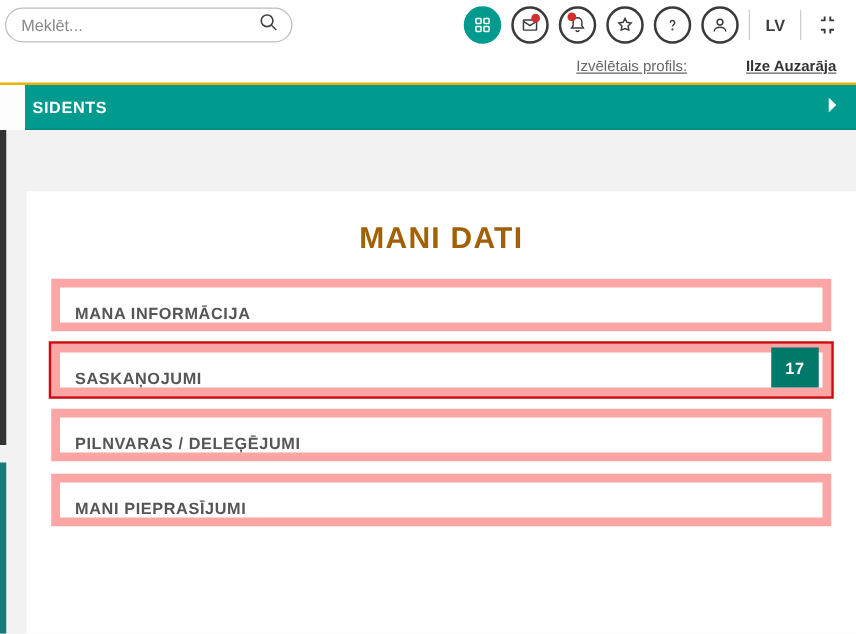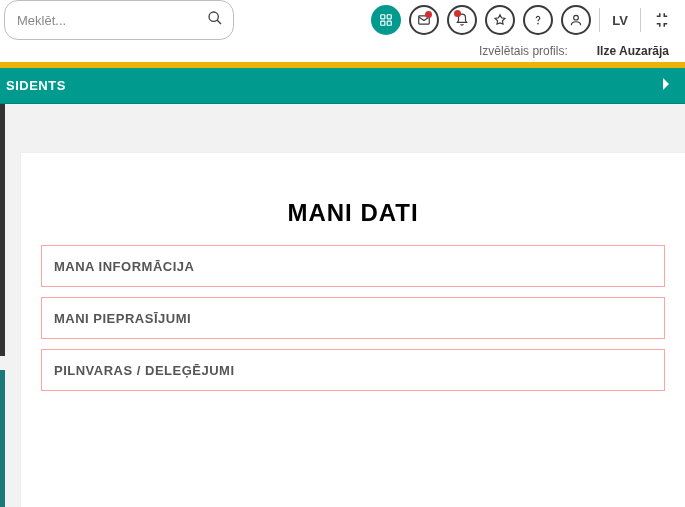--- a/index.html
+++ b/index.html
@@ -14,21 +14,21 @@
   .header {
     height: 40px;
     display: flex;
     align-items: center;
     padding: 4px 10px 4px 4px;
     gap: 8px;
     background: #fff;
   }
   .search-wrap {
     flex: 0 0 230px;
-    height: 40px;
+    height: 28px;
     border: 1px solid #bdbdbd;
     border-radius: 14px;
     display: flex;
     align-items: center;
     padding: 0 10px 0 12px;
     color: #777;
   }
   .search-input {
     flex: 1;
     border: none;
@@ -74,42 +74,44 @@
     display: flex; align-items: center; justify-content: center;
     cursor: pointer;
     padding: 0 4px;
   }
   
   .profile-line {
     height: 28px;
     display: flex;
     align-items: center;
     justify-content: flex-end;
-    gap: 10px;
+    gap: 28px;
     padding-right: 16px;
     font-size: 12px;
     color: #666;
     background: #fff;
-    border-bottom: 6px solid #eab308;
+    border-bottom: 2px solid #eab308;
+    text-decoration: underline;
   }
   .profile-name { font-weight: 700; color: #333; padding-left: 19px; }
   
   .green-bar {
     height: 36px;
     background: #009b8e;
     color: #fff;
     display: flex;
     align-items: center;
     justify-content: space-between;
     padding: 0 14px 0 6px;
     font-family: "Arial Narrow", Arial, sans-serif;
     font-weight: 700;
     letter-spacing: 0.5px;
     font-size: 13px;
     border-bottom: 1px solid #008478;
+    margin-left: 20px;
   }
   
   .main-area {
     position: relative;
     background: #f2f2f2;
     height: calc(507px - 40px - 28px - 36px);
     padding-top: 48px;
   }
   .side-strip-dark {
     position: absolute; left: 0; top: 0;
@@ -130,35 +132,34 @@
     min-height: 355px;
     border-left: 1px solid #eee;
     border-top: 1px solid #eee;
   }
   .card-title {
     font-family: "Arial Narrow", Arial, sans-serif;
     font-weight: 800;
     text-align: center;
     font-size: 24px;
     letter-spacing: 1px;
-    color: #000000;
+    color: #a16207;
     padding: 6px 0 18px 0;
-    margin-top: 22px;
   }
   .menu-list {
     display: flex;
     flex-direction: column;
     gap: 10px;
     padding: 0 2px;
   }
   .menu-item {
-    border: 1px solid #fca5a5;
+    border: 7px solid #fca5a5;
     height: 42px;
     display: flex;
-    align-items: center;
+    align-items: flex-end;
     justify-content: space-between;
     font-family: "Arial Narrow", Arial, sans-serif;
     font-size: 13px;
     letter-spacing: 0.5px;
     font-weight: 700;
     color: #555;
     cursor: pointer;
     background: #fff;
   }
   .menu-item .label { padding-left: 12px; }
@@ -263,25 +264,29 @@
   <div class="side-strip-teal"></div>
 
   <div class="card">
     <div class="card-title">MANI DATI</div>
     <div class="menu-list">
 
       <div class="menu-item">
         <span class="label">MANA INFORMĀCIJA</span>
       </div>
 
-
+      <div class="menu-item highlight">
+        <span class="label">SASKAŅOJUMI</span>
+        <span class="badge">17</span>
+      </div>
+
+
+      <div class="menu-item">
+        <span class="label">PILNVARAS / DELEĢĒJUMI</span>
+      </div>
 
       <div class="menu-item">
         <span class="label">MANI PIEPRASĪJUMI</span>
       </div>
 
-      <div class="menu-item">
-        <span class="label">PILNVARAS / DELEĢĒJUMI</span>
-      </div>
-
     </div>
   </div>
 </div>
 
 </body></html>

